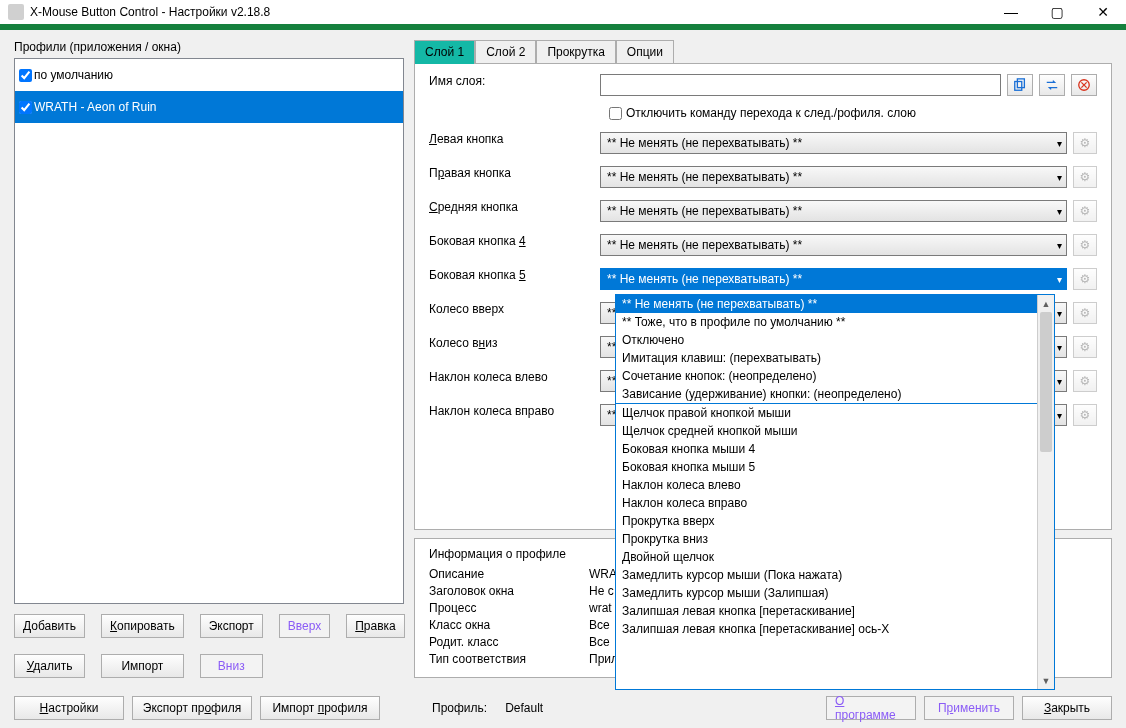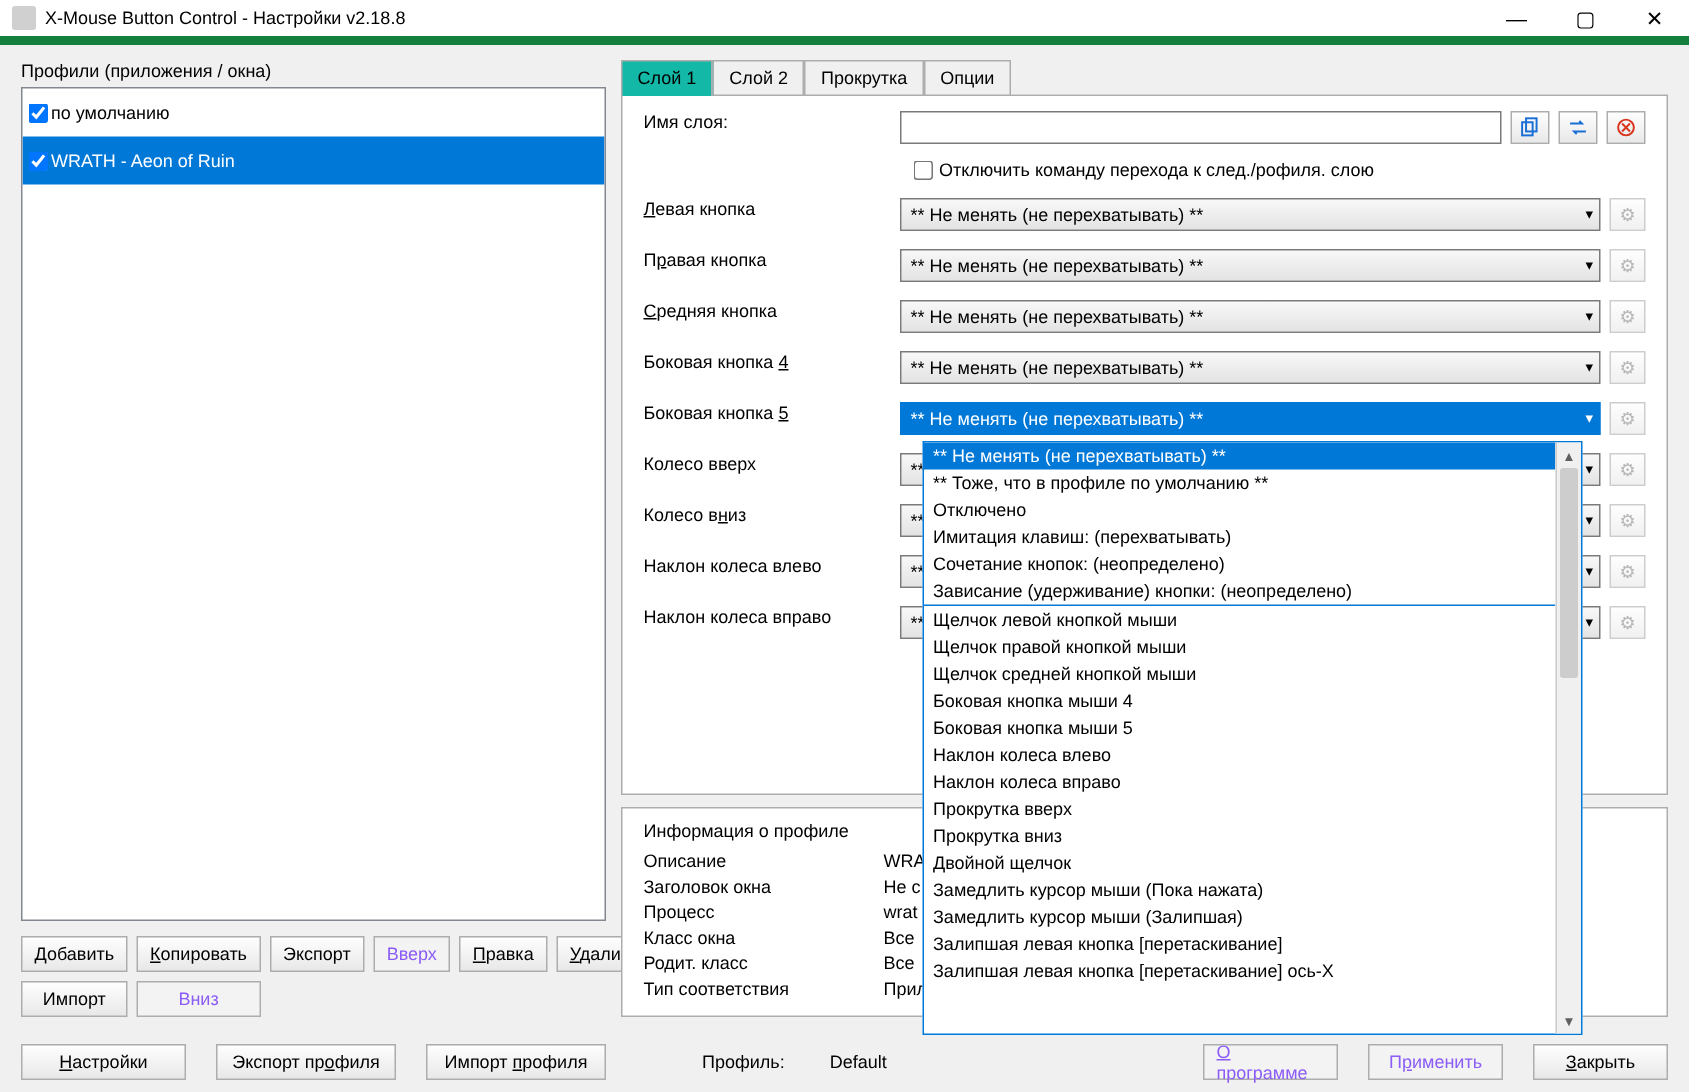--- a/index.html
+++ b/index.html
@@ -8,21 +8,21 @@
 .titlebar .app-icon{width:16px;height:16px;margin-right:6px;background:#d0d0d0;border-radius:2px}
 .titlebar .title{flex:1;color:#000}
 .winbtn{width:46px;height:30px;display:flex;align-items:center;justify-content:center;font-size:14px;font-family:Arial}
 .content{padding:10px 14px;display:flex;gap:10px;height:calc(100% - 70px)}
 .leftcol{width:390px;display:flex;flex-direction:column}
 .section-label{margin-bottom:4px}
 .profile-list{flex:1;background:#fff;border:1px solid #828790;overflow:auto}
 .profile-row{display:flex;align-items:center;height:16px;padding:16px 4px;gap:2px}
 .profile-row input[type=checkbox]{width:13px;height:13px}
 .profile-row.selected{background:#0078d7;color:#fff}
-.btn-grid{display:grid;grid-template-columns:repeat(6,1fr);gap:6px;margin-top:10px}
+.btn-grid{display:grid;grid-template-columns:repeat(5,1fr);gap:16px;margin-top:10px}
 .btn{height:24px;border:1px solid #adadad;background:linear-gradient(#fefefe,#e8e8e8);display:flex;align-items:center;justify-content:center;cursor:pointer;padding:0 8px}
 .btn.disabled{color:#8b5cf6;pointer-events:none;background:#f3f3f3}
 .rightcol{flex:1;display:flex;flex-direction:column}
 .tabs{display:flex;margin-bottom:-1px}
 .tab{padding:4px 10px;border:1px solid #adadad;background:#f0f0f0;border-bottom:none;cursor:pointer;position:relative}
 .tab.active{background:#14b8a6;z-index:2}
 .tab:not(.active){border-bottom:1px solid #adadad}
 .tabcontent{background:#fff;border:1px solid #adadad;flex:1;padding:10px 14px;display:flex;flex-direction:column;gap:6px}
 .row{display:flex;gap:6px}
 .label-col{width:165px}
@@ -32,21 +32,21 @@
 .checkbox-row{display:flex;align-items:center;gap:4px;margin-left:180px;margin-top:4px;margin-bottom:6px}
 .combo{flex:1;height:22px;border:1px solid #7a7a7a;background:linear-gradient(#f8f8f8,#e3e3e3);padding:0 18px 0 6px;display:flex;align-items:center;position:relative;cursor:pointer}
 .combo::after{content:"▾";position:absolute;right:4px;font-size:10px}
 .combo.open{background:#0078d7;color:#fff;border-color:#0078d7}
 .gearbtn{width:24px;height:22px;border:1px solid #adadad;background:linear-gradient(#fefefe,#e8e8e8);display:flex;align-items:center;justify-content:center;color:#888;cursor:pointer}
 .gearbtn.disabled{opacity:.6;pointer-events:none}
 .info-box{background:#fff;border:1px solid #adadad;padding:8px 14px;margin-top:8px}
 .info-box h4{font-weight:normal;margin-bottom:6px}
 .info-row{display:flex;margin:3px 0}
 .info-row .k{width:160px}
-.footer{position:absolute;bottom:8px;left:14px;right:14px;display:flex;gap:20px;align-items:center}
+.footer{position:absolute;bottom:8px;left:14px;right:14px;display:flex;gap:8px;align-items:center}
 .footer .spacer{flex:1}
 .footer .profile-label{margin-left:44px;margin-right:10px}
 .dropdown{position:absolute;left:615px;top:294px;width:440px;height:396px;background:#fff;border:1px solid #0078d7;z-index:100;display:flex}
 .dd-items{flex:1;overflow:hidden}
 .dd-item{padding:2px 6px;cursor:pointer;white-space:nowrap}
 .dd-item.highlight{background:#0078d7;color:#fff}
 .dd-item.sep{border-bottom:1px solid #0078d7}
 .dd-scroll{width:17px;background:#f0f0f0;border-left:1px solid #cdcdcd;display:flex;flex-direction:column}
 .dd-scroll .arr{height:17px;display:flex;align-items:center;justify-content:center;font-size:9px;color:#606060}
 .dd-scroll .track{flex:1;position:relative}
@@ -235,21 +235,20 @@
 </div>
 
 <div class="dropdown">
   <div class="dd-items" id="dd-items">
       <div class="dd-item highlight">** Не менять (не перехватывать) **</div>
       <div class="dd-item">** Тоже, что в профиле по умолчанию **</div>
       <div class="dd-item">Отключено</div>
       <div class="dd-item">Имитация клавиш: (перехватывать)</div>
       <div class="dd-item">Сочетание кнопок: (неопределено)</div>
       <div class="dd-item sep">Зависание (удерживание) кнопки: (неопределено)</div>
-      <div class="dd-item">Щелчок левой кнопкой мыши</div>
       <div class="dd-item">Щелчок правой кнопкой мыши</div>
       <div class="dd-item">Щелчок средней кнопкой мыши</div>
       <div class="dd-item">Боковая кнопка мыши 4</div>
       <div class="dd-item">Боковая кнопка мыши 5</div>
       <div class="dd-item">Наклон колеса влево</div>
       <div class="dd-item">Наклон колеса вправо</div>
       <div class="dd-item">Прокрутка вверх</div>
       <div class="dd-item">Прокрутка вниз</div>
       <div class="dd-item">Двойной щелчок</div>
       <div class="dd-item">Замедлить курсор мыши (Пока нажата)</div>

